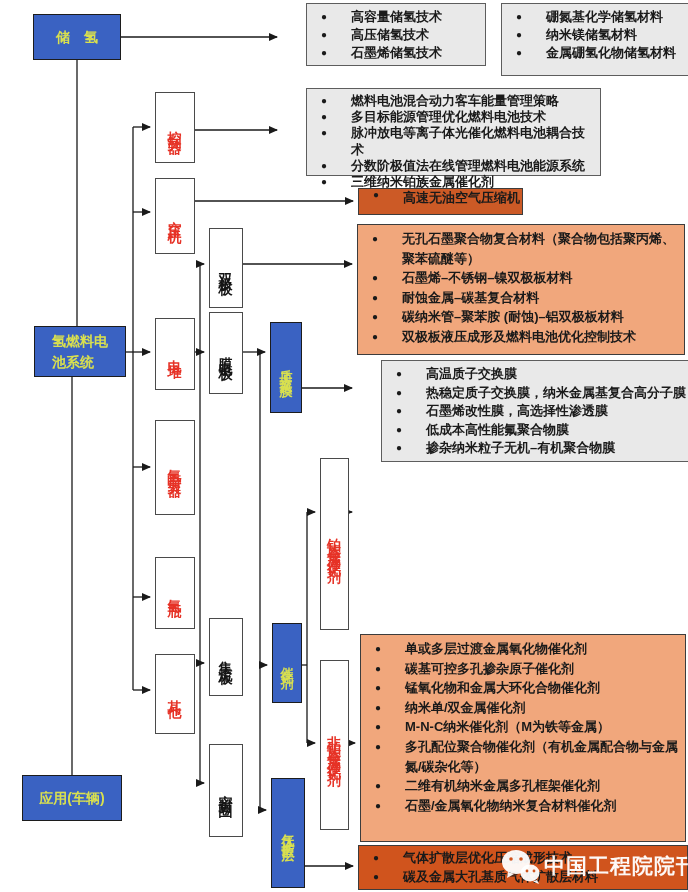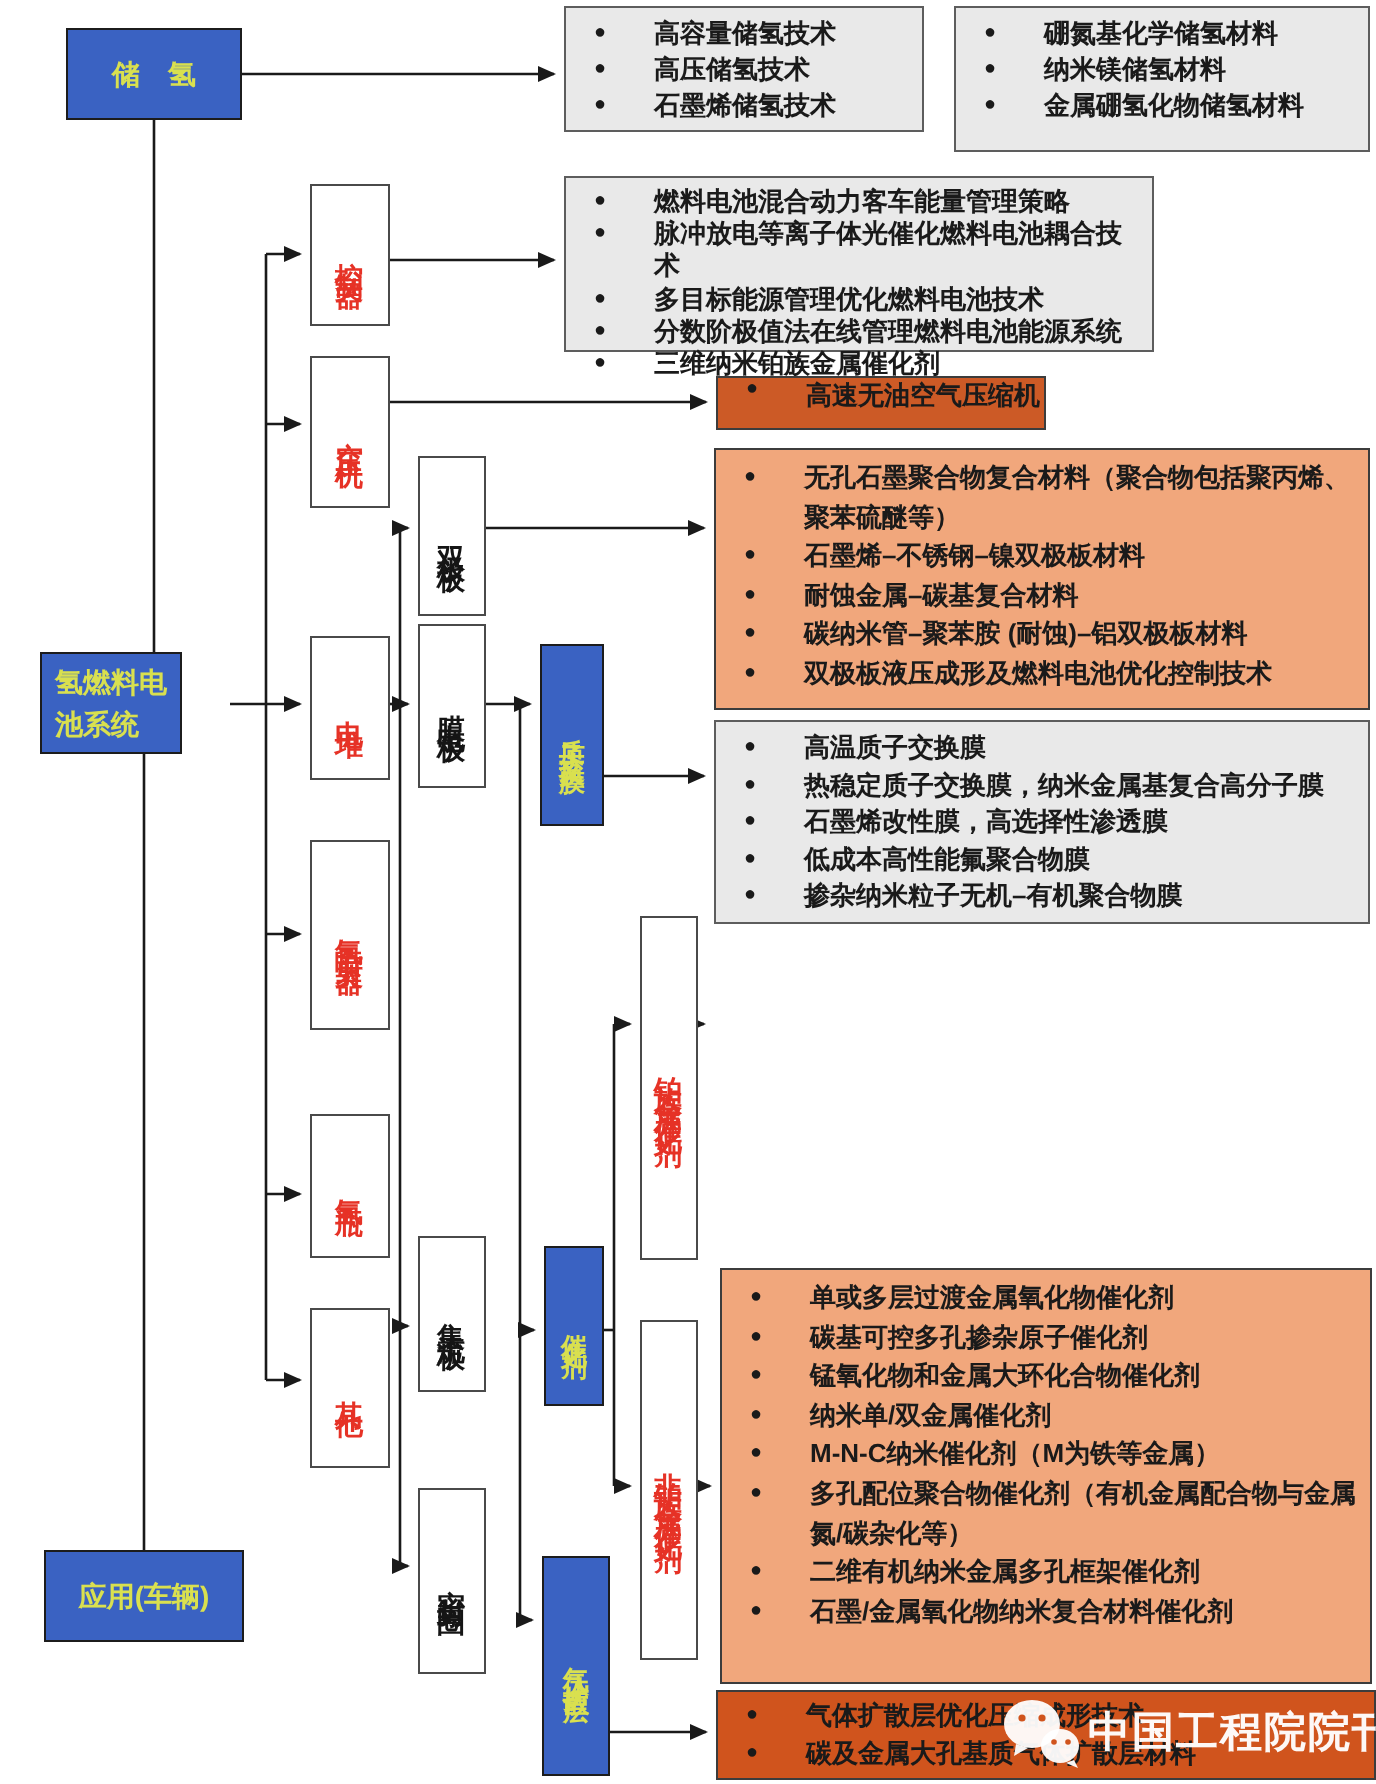--- a/index.html
+++ b/index.html
@@ -12,21 +12,21 @@
         box-sizing:border-box;overflow:hidden;}
   .blue{background:#3a62c2;border:1.6px solid #1c1c1c;}
   .white{background:#ffffff;border:1.4px solid #4a4a4a;}
   .hlabel{color:#d9e04f;font-weight:bold;font-size:14px;white-space:pre-line;line-height:1.45;}
   .vlabel{writing-mode:vertical-lr;text-orientation:upright;font-weight:bold;
           font-size:14px;letter-spacing:5px;line-height:1;}
   .red .vlabel{color:#e63226;}
   .black .vlabel{color:#151515;}
   .blue .vlabel{color:#d9e04f;font-size:13px;letter-spacing:4px;}
   .panel{position:absolute;z-index:2;box-sizing:border-box;}
-  .gray{background:#e9e9e9;border:1.2px solid #5d5d5d;}
+  .gray{background:#e9e9e9;border:1.2px solid #5d5d5d;margin-left:24px;}
   .salmon{background:#f1a77c;border:1.3px solid #3c3c3c;}
   .orange{background:#cc5a26;border:1.3px solid #3c3c3c;}
   .orange-deep{background:#d0541d;border:1.3px solid #3c3c3c;}
   .blist{list-style:none;margin:0;padding:4px 6px 0 0;}
   .blist li{position:relative;padding-left:44px;font-size:13px;font-weight:700;color:#1a1a1a;}
   .blist li::before{content:"\25CF";position:absolute;left:14px;font-size:10px;}
   .lh16 li{line-height:16.2px;}
   .lh17 li{line-height:17.8px;}
   .lh174 li{line-height:17.6px;}
   .lh185 li{line-height:18.6px;}
@@ -80,21 +80,21 @@
       <path d="M307 743 H315" marker-end="url(#arw)"></path>
       <path d="M349 512 H352" marker-end="url(#arw)"></path>
       <path d="M349 743 H355" marker-end="url(#arw)"></path>
       <path d="M305 866 H353" marker-end="url(#arw)"></path>
     </g>
   </svg>
 
   <div class="node blue" style="left:33px;top:14px;width:88px;height:46px">
     <span class="hlabel">储　氢</span>
   </div>
-  <div class="node blue" style="left:20px;top:326px;width:71px;height:51px">
+  <div class="node blue" style="left:34px;top:326px;width:92px;height:51px">
     <span class="hlabel">氢燃料电
 池系统</span>
   </div>
   <div class="node blue" style="left:22px;top:775px;width:100px;height:46px">
     <span class="hlabel">应用(车辆)</span>
   </div>
 
   <div class="node white red" style="left:155px;top:92px;width:40px;height:71px">
     <span class="vlabel">控制器</span>
   </div>
@@ -156,22 +156,22 @@
     <ul class="blist lh17">
       <li>硼氮基化学储氢材料</li>
       <li>纳米镁储氢材料</li>
       <li>金属硼氢化物储氢材料</li>
     </ul>
   </div>
 
   <div class="panel gray" style="left:282px;top:88px;width:295px;height:88px">
     <ul class="blist lh16">
       <li>燃料电池混合动力客车能量管理策略</li>
+      <li>多目标能源管理优化燃料电池技术</li>
       <li>脉冲放电等离子体光催化燃料电池耦合技术</li>
-      <li>多目标能源管理优化燃料电池技术</li>
       <li>分数阶极值法在线管理燃料电池能源系统</li>
       <li>三维纳米铂族金属催化剂</li>
     </ul>
   </div>
 
   <div class="panel orange center-one" style="left:358px;top:188px;width:165px;height:27px">
     <ul class="blist">
       <li>高速无油空气压缩机</li>
     </ul>
   </div>

